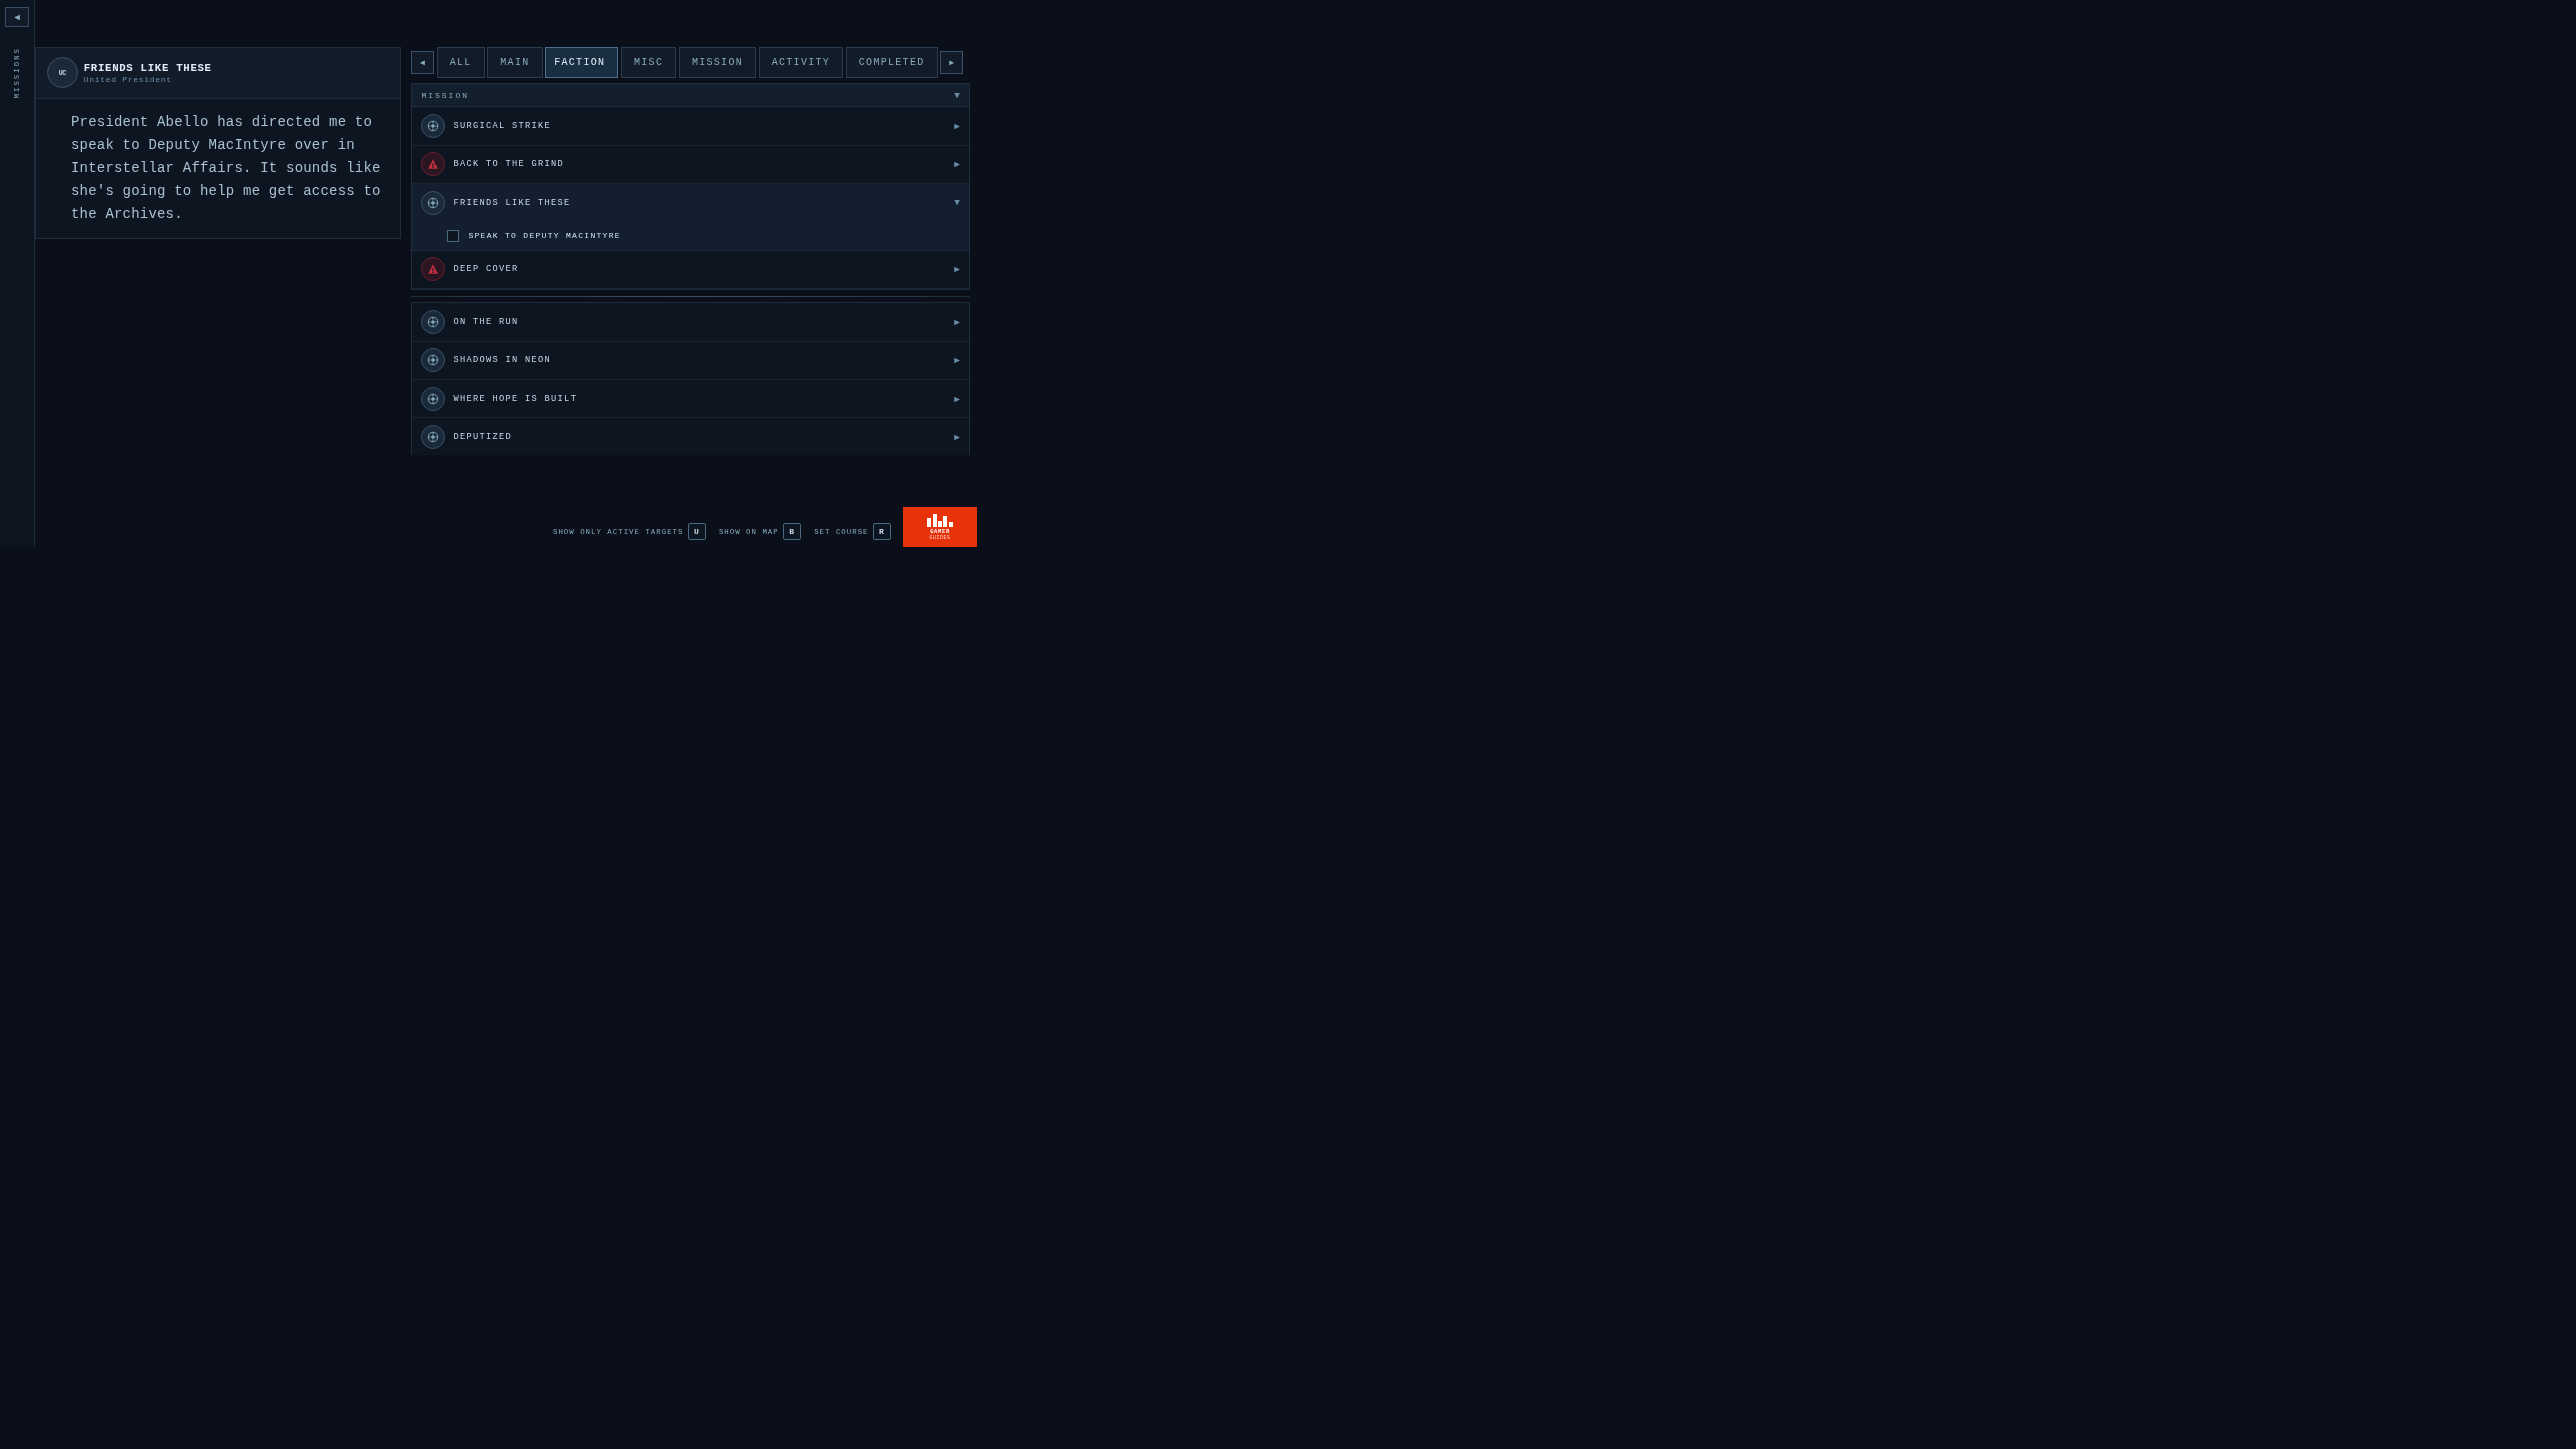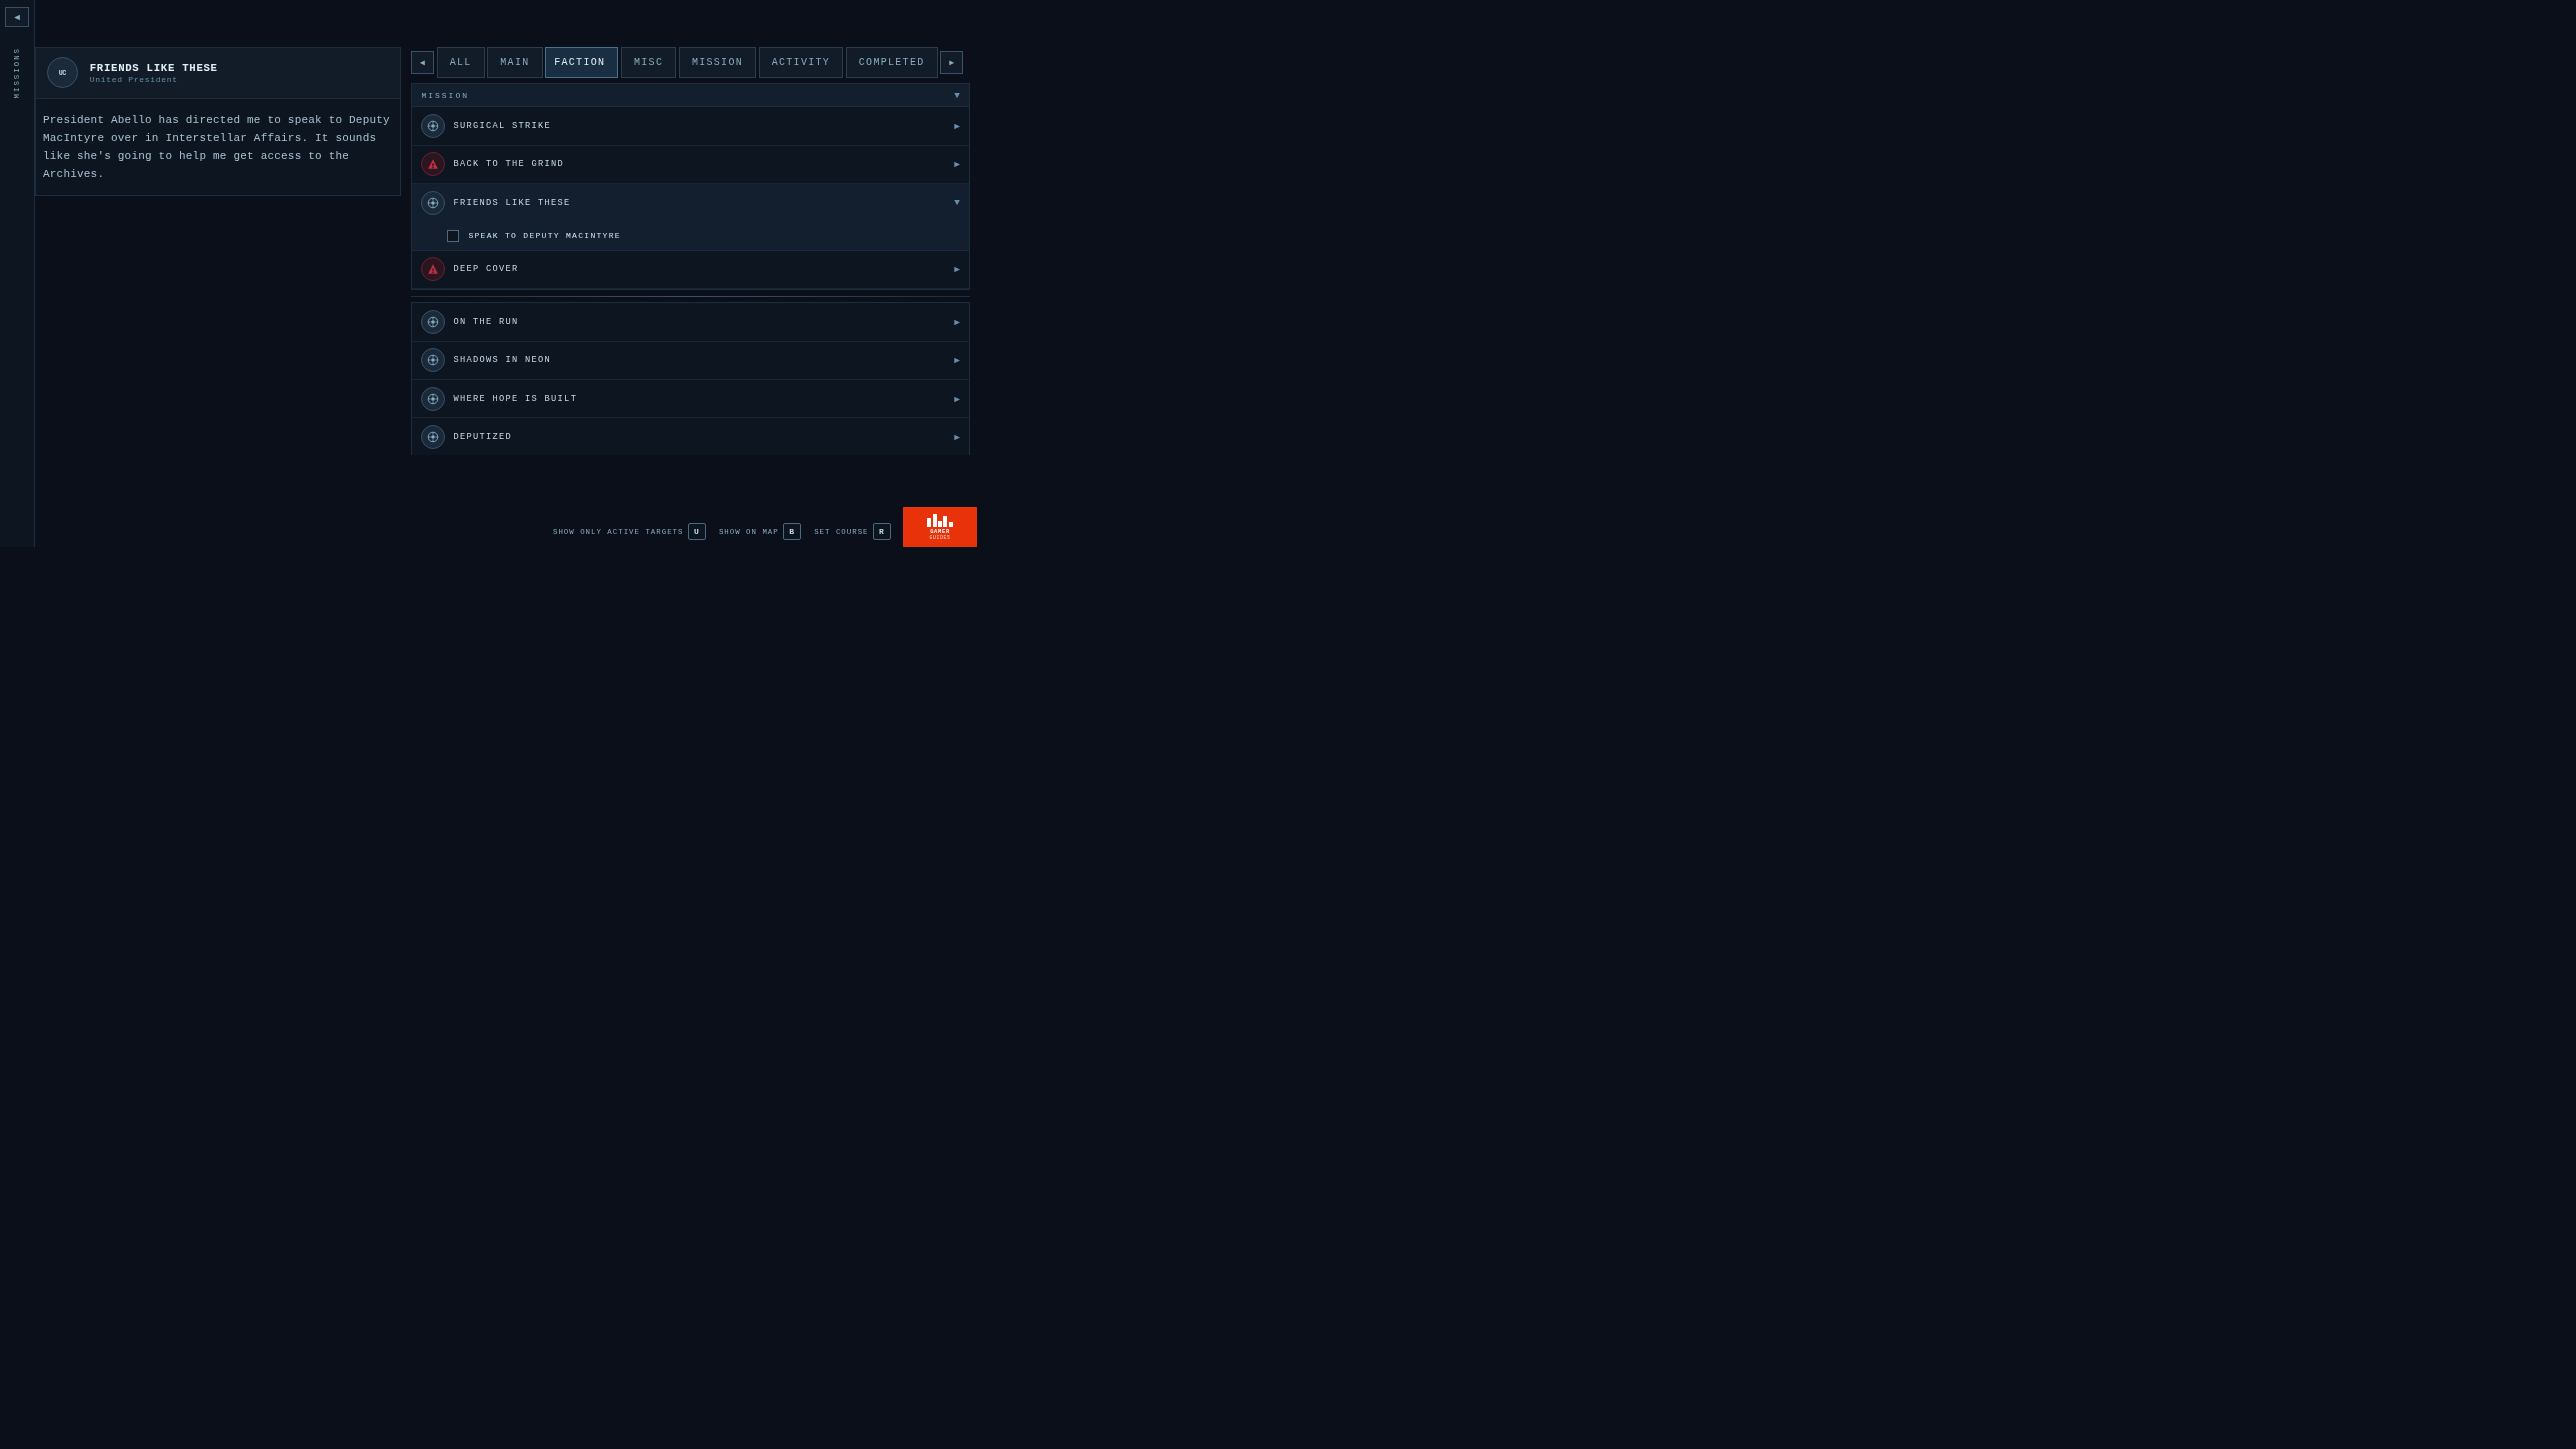--- a/index.html
+++ b/index.html
@@ -64,21 +64,21 @@
       border: 0.7px solid #1e2d3d;
       padding: 0;
     }
 
     .mission-header {
       display: flex;
       align-items: center;
       padding: 9.4px 10.7px;
       background: #111c28;
       border-bottom: 0.7px solid #1e2d3d;
-      gap: 12px;
+      gap: 6px;
     }
 
     .faction-icon {
       width: 31px;
       height: 31px;
       border: 1.3px solid #3a5068;
       border-radius: 50%;
       background: #1a2a3a;
       display: flex;
       align-items: center;
@@ -104,25 +104,26 @@
       text-transform: uppercase;
     }
 
     .mission-faction {
       font-size: 8px;
       color: #6a8eaa;
       letter-spacing: 0.7px;
     }
 
     .mission-description {
-      padding: 12px 7px;
-      font-size: 11px;
+      padding: 12px 15px;
+      font-size: 14px;
       line-height: 1.65;
       color: #a8c0d0;
       letter-spacing: 0.2px;
+      margin-left: 20px;
     }
 
     
     .right-panel {
       position: absolute;
       left: 411px;
       top: 47px;
       right: 6.7px;
       bottom: 27px;
     }

